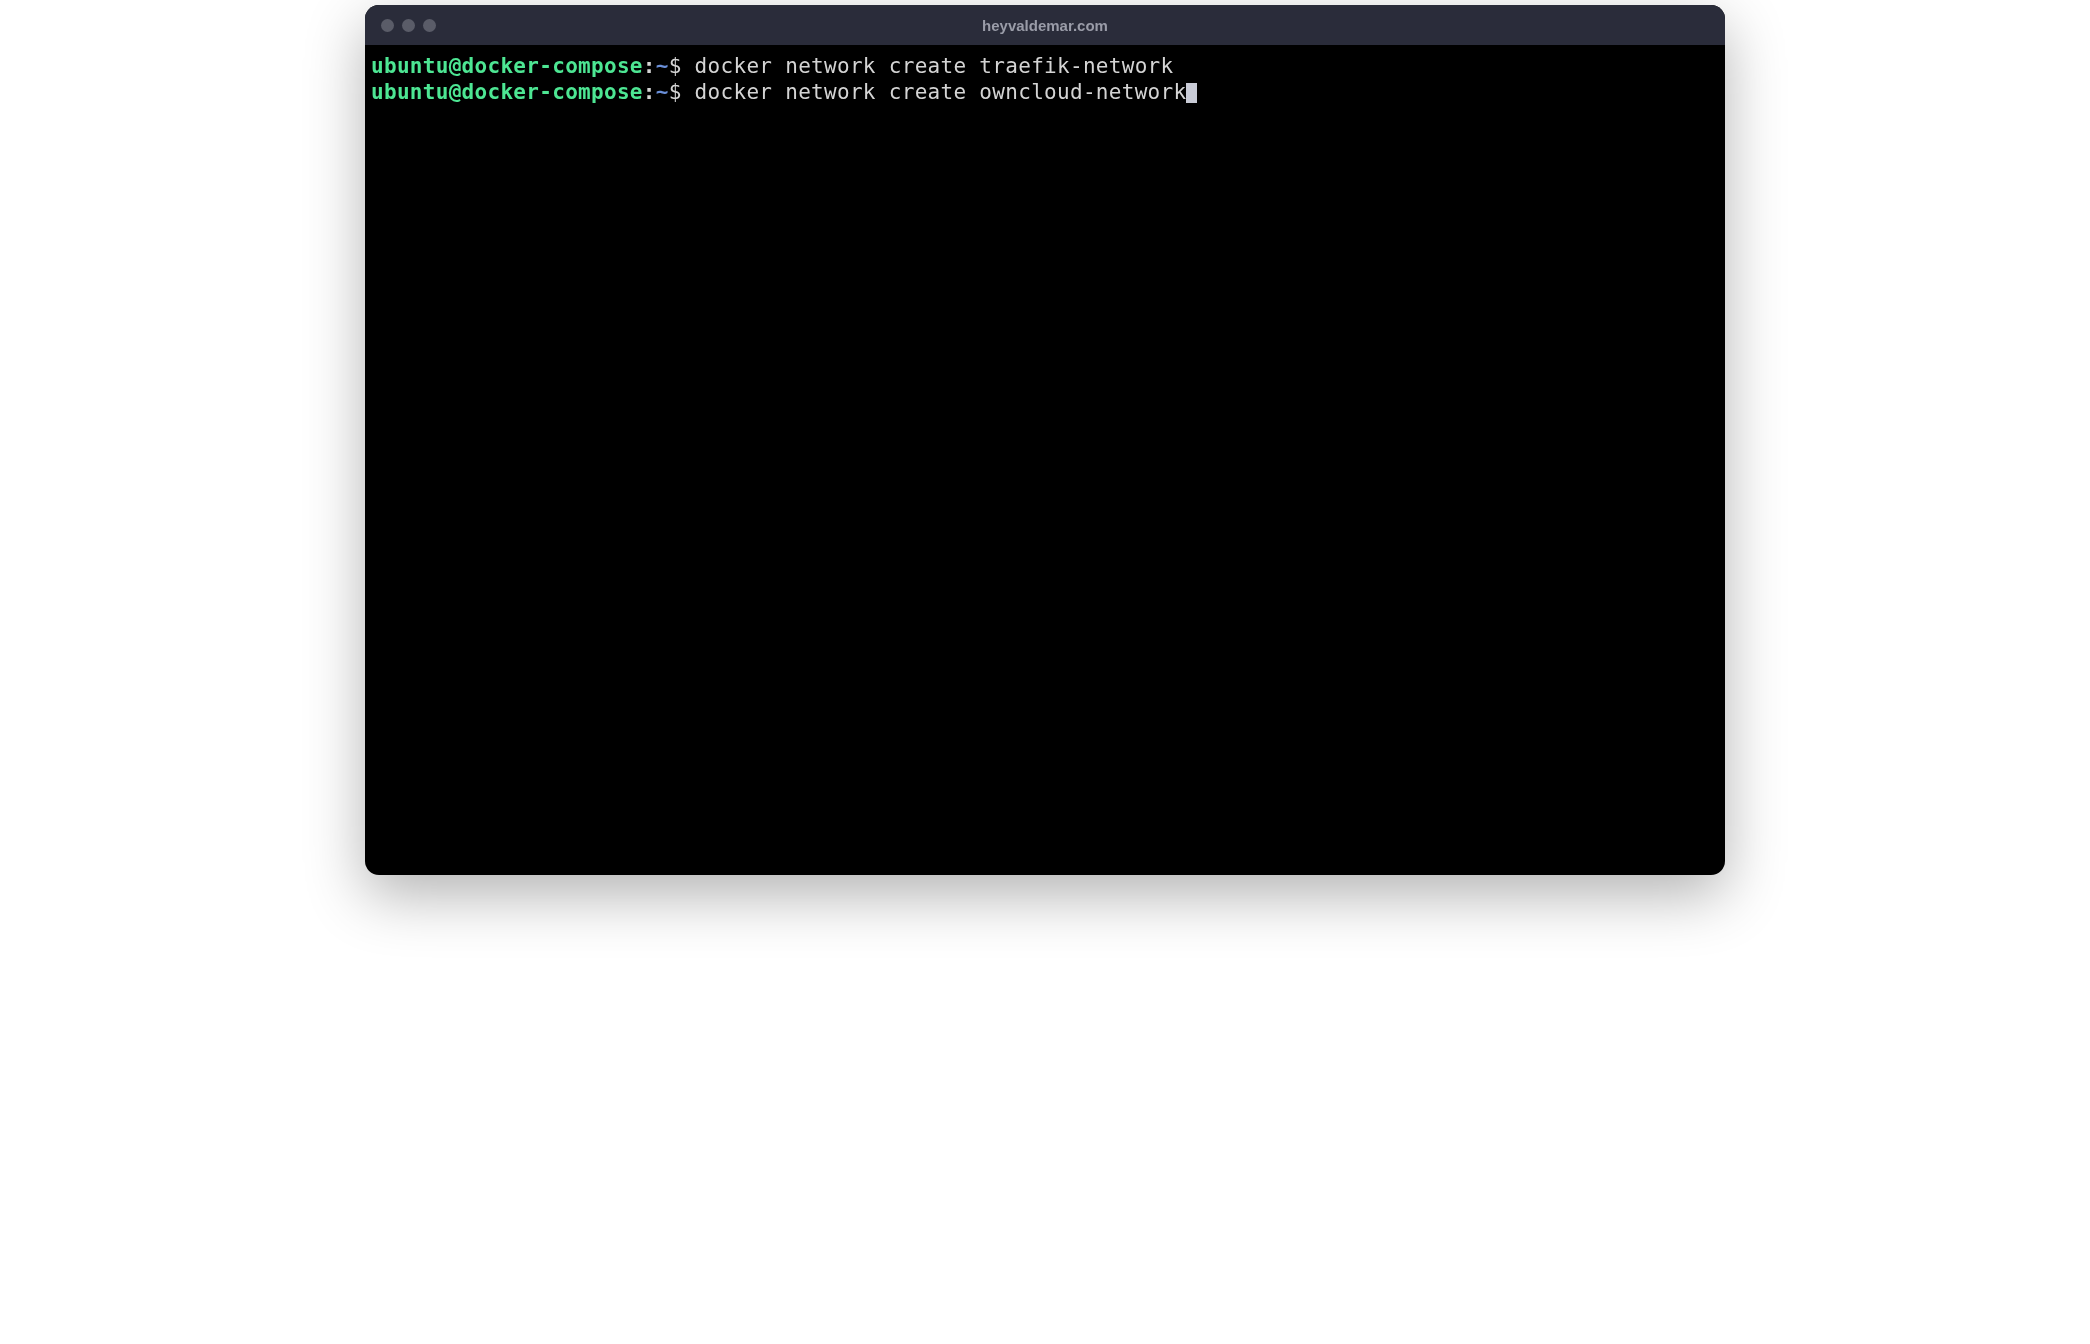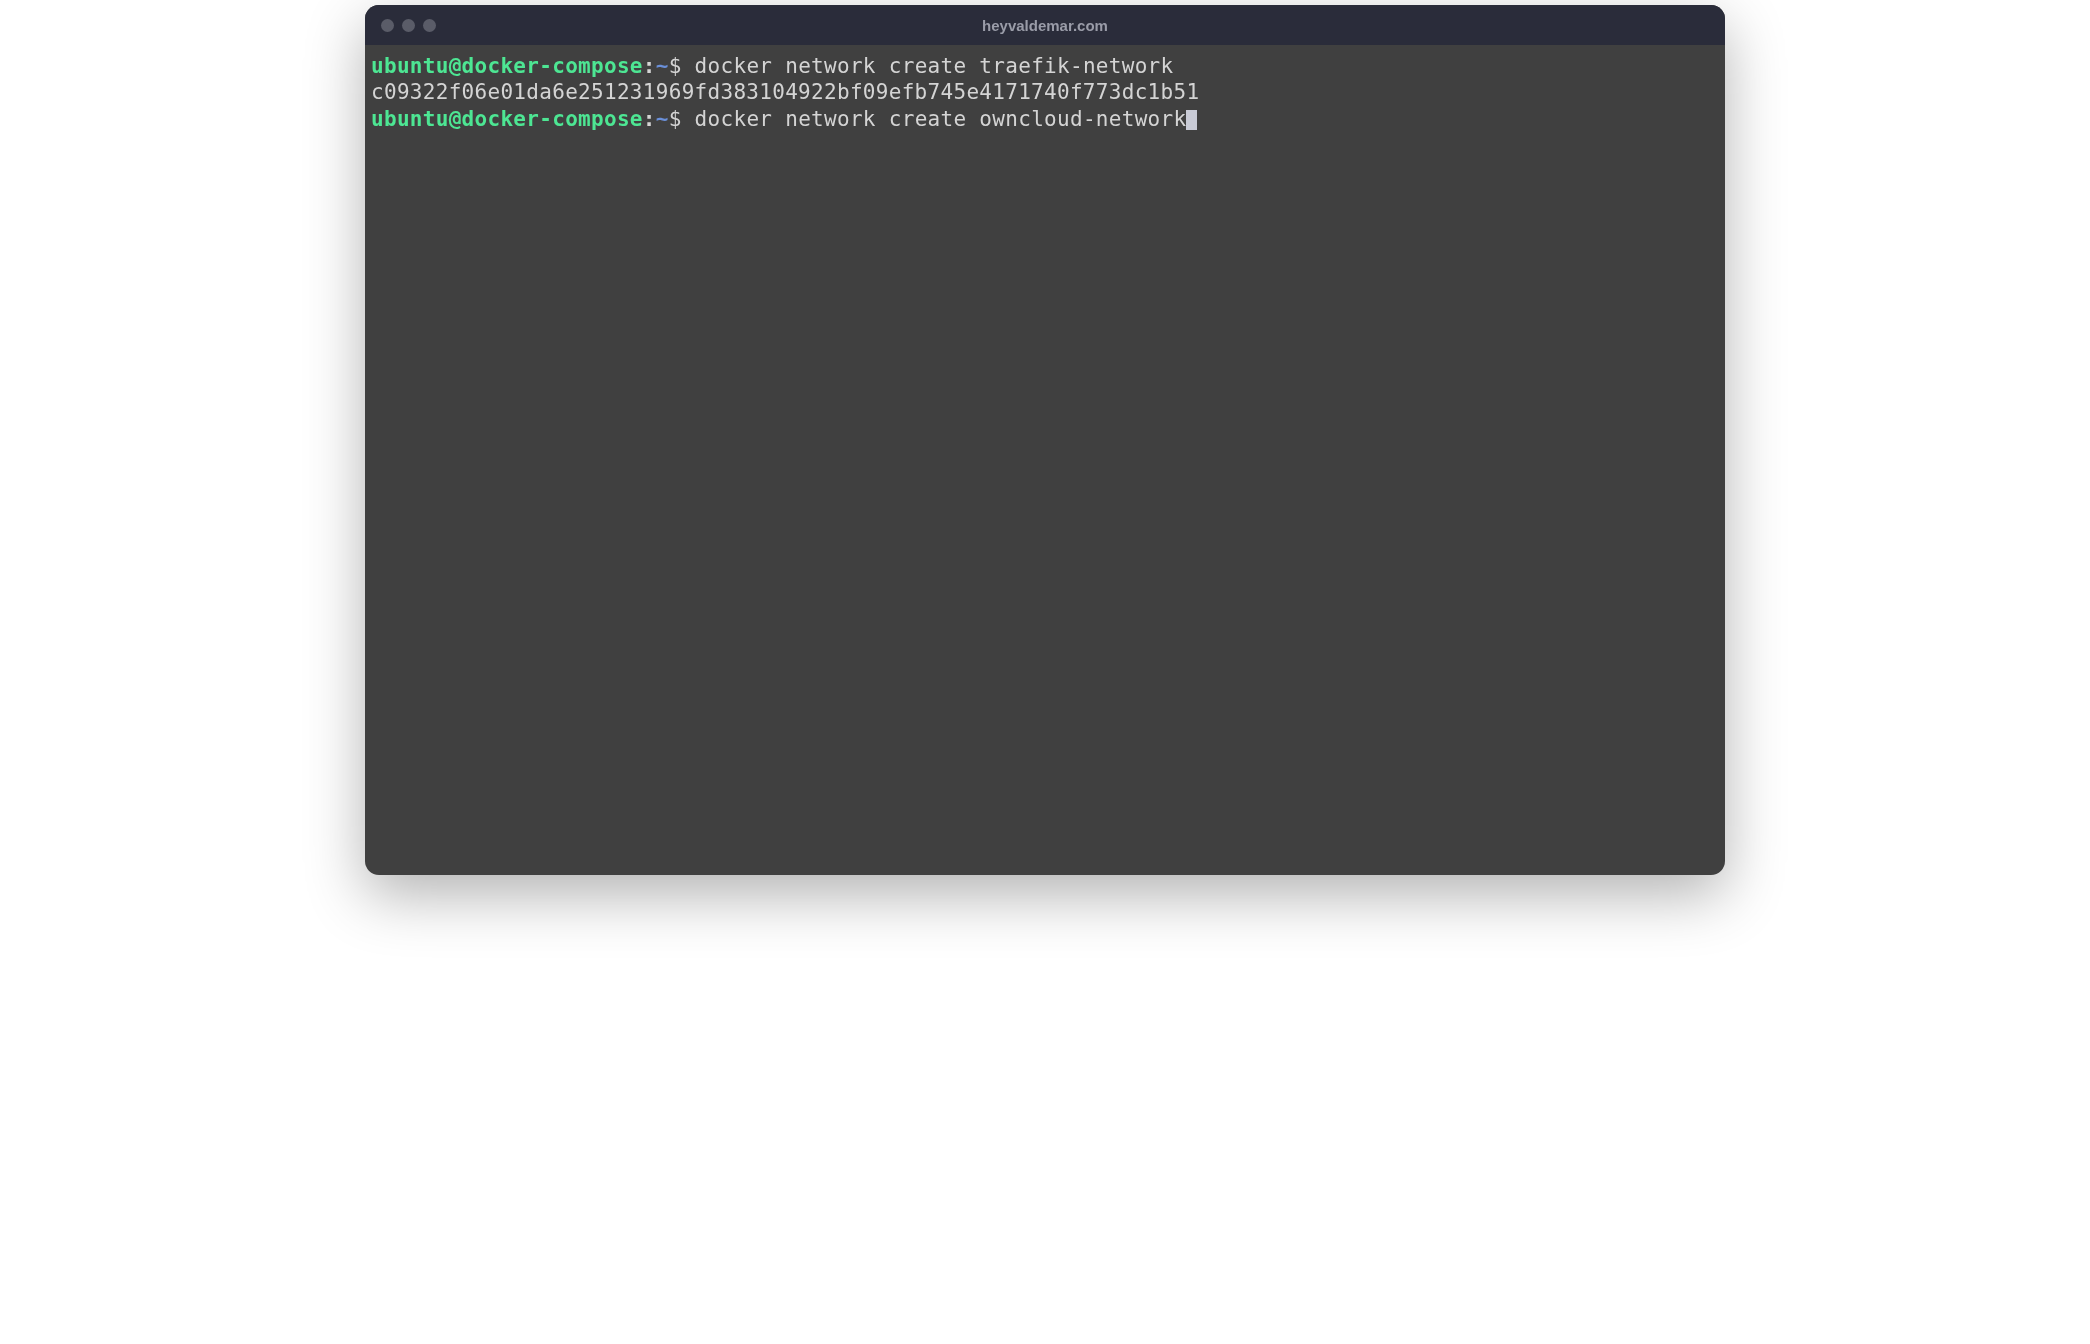--- a/index.html
+++ b/index.html
@@ -14,21 +14,21 @@
       justify-content: center;
       align-items: flex-start;
       min-height: 100vh;
       padding: 5px;
       font-family: "SF Mono", "Menlo", "Monaco", "Consolas", monospace;
     }
 
     .terminal-window {
       width: 1360px;
       height: 870px;
-      background: #404040;
+      background: #000000;
       border-radius: 14px;
       overflow: hidden;
       box-shadow: 0 20px 60px rgba(0,0,0,0.3);
       display: flex;
       flex-direction: column;
     }
 
     .titlebar {
       height: 40px;
       background: #2a2c3a;
@@ -117,16 +117,15 @@
   <div class="titlebar">
     <div class="traffic-lights">
       <div class="traffic-light"></div>
       <div class="traffic-light"></div>
       <div class="traffic-light"></div>
     </div>
     <div class="window-title">heyvaldemar.com</div>
   </div>
   <div class="terminal-body">
     <div class="line"><span class="prompt-user">ubuntu@docker-compose</span><span class="prompt-colon">:</span><span class="prompt-tilde">~</span><span class="prompt-dollar">$</span><span class="command-text"> docker network create traefik-network</span></div>
-    <div class="line"><span class="output-text">c09322f06e01da6e251231969fd383104922bf09efb745e4171740f773dc1b51</span></div>
     <div class="line"><span class="prompt-user">ubuntu@docker-compose</span><span class="prompt-colon">:</span><span class="prompt-tilde">~</span><span class="prompt-dollar">$</span><span class="command-text"> docker network create owncloud-network</span><span class="cursor"></span></div>
   </div>
 </div>
 
 </body></html>

